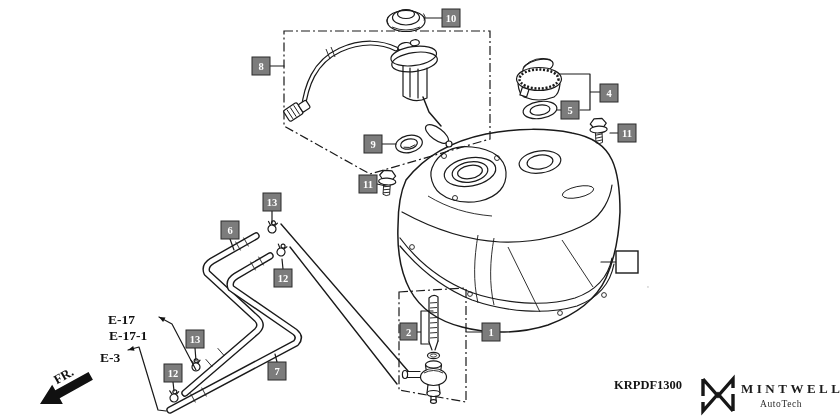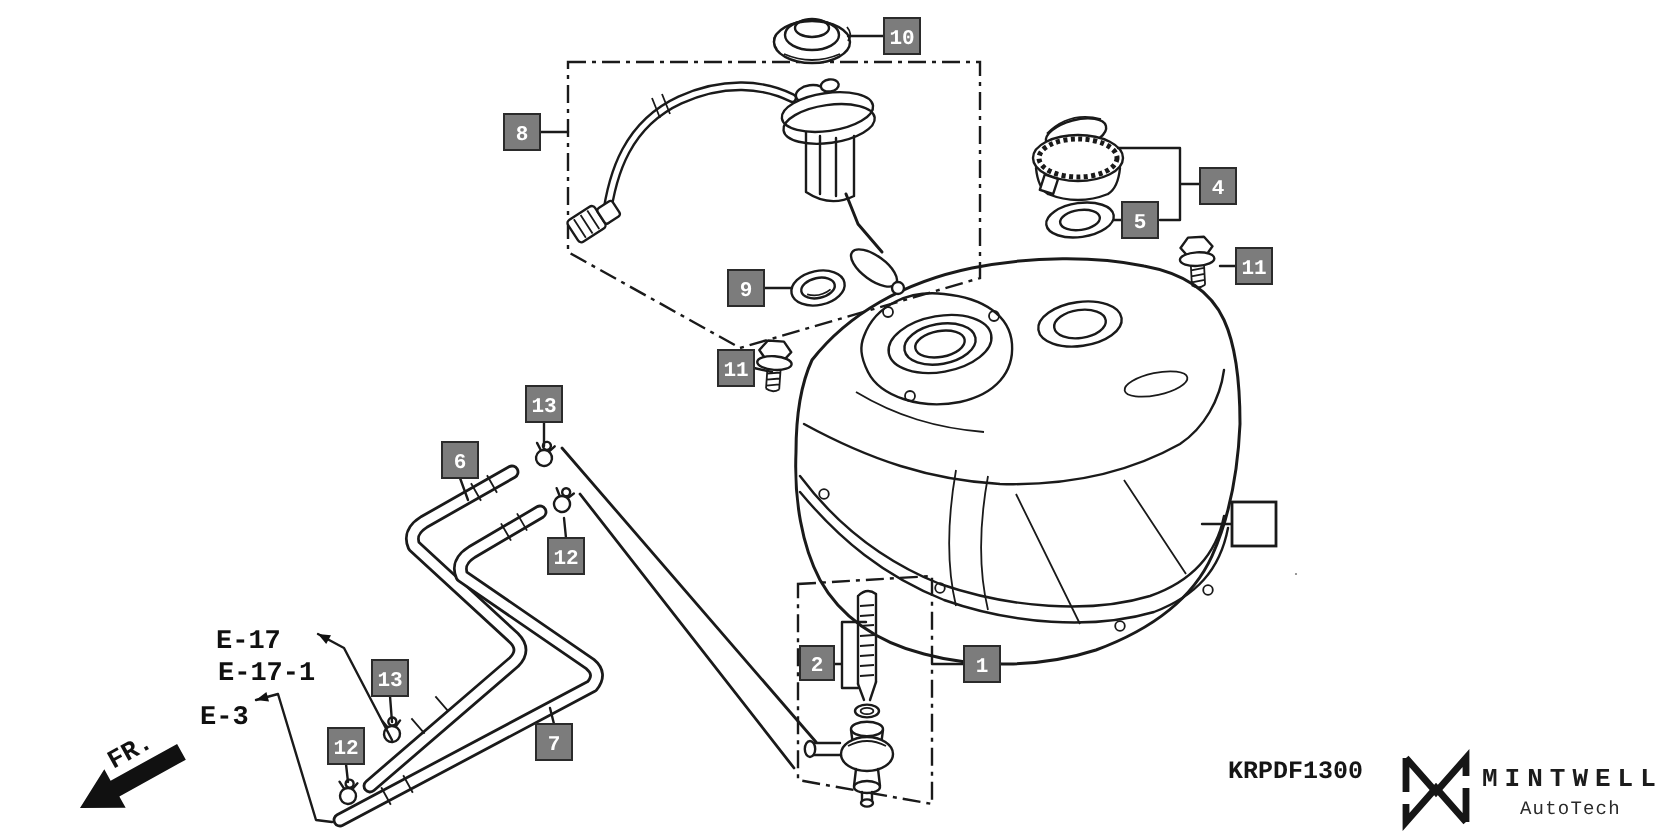--- a/index.html
+++ b/index.html
@@ -1,17 +1,17 @@
 <!DOCTYPE html>
 <html><head>
 <meta charset="utf-8">
 <style>
   html,body{margin:0;padding:0;background:#ffffff;}
   .stage{position:relative;width:840px;height:420px;background:#ffffff;overflow:hidden;
-         font-family:Liberation Mono, monospace;}
+         font-family:Liberation Serif, serif;}
   svg{display:block}
   .ln{stroke:#1a1a1a;stroke-width:1.2;fill:none;stroke-linecap:round;stroke-linejoin:round;}
   .md{stroke:#1a1a1a;stroke-width:1.5;fill:none;stroke-linecap:round;stroke-linejoin:round;}
   .thin{stroke:#1a1a1a;stroke-width:0.9;fill:none;}
   .wfill{fill:#ffffff;}
   .dash{stroke:#1a1a1a;stroke-width:1.2;fill:none;stroke-dasharray:9 3 2 3;}
   .tube-o{stroke:#1a1a1a;stroke-width:7.4;fill:none;stroke-linecap:round;stroke-linejoin:round;}
   .tube-i{stroke:#ffffff;stroke-width:4.6;fill:none;stroke-linecap:round;stroke-linejoin:round;}
   .hose{stroke:#1a1a1a;stroke-width:1.4;fill:none;stroke-linecap:round;}
   .co-box{fill:#7c7c7c;stroke:#2b2b2b;stroke-width:1;}

